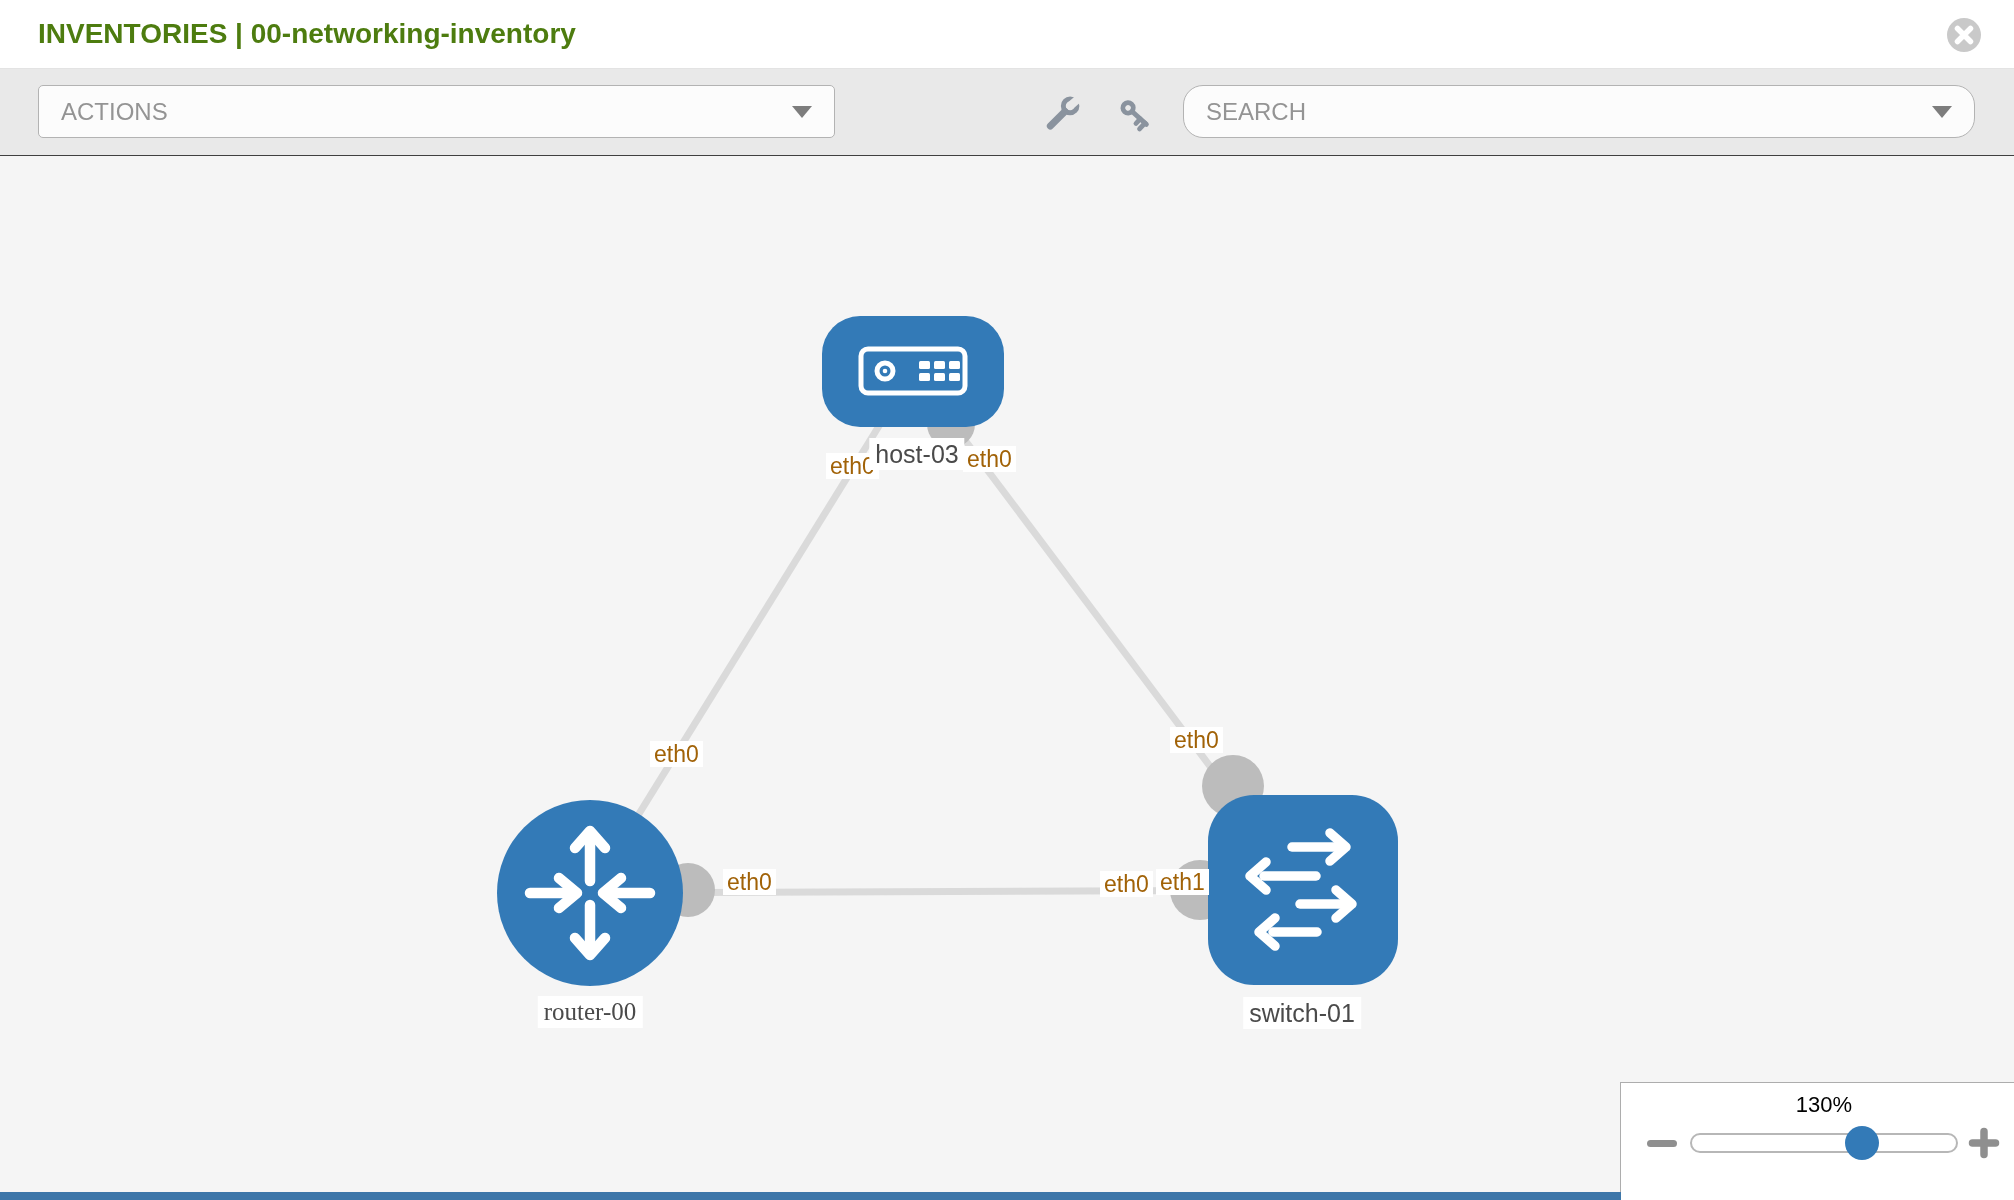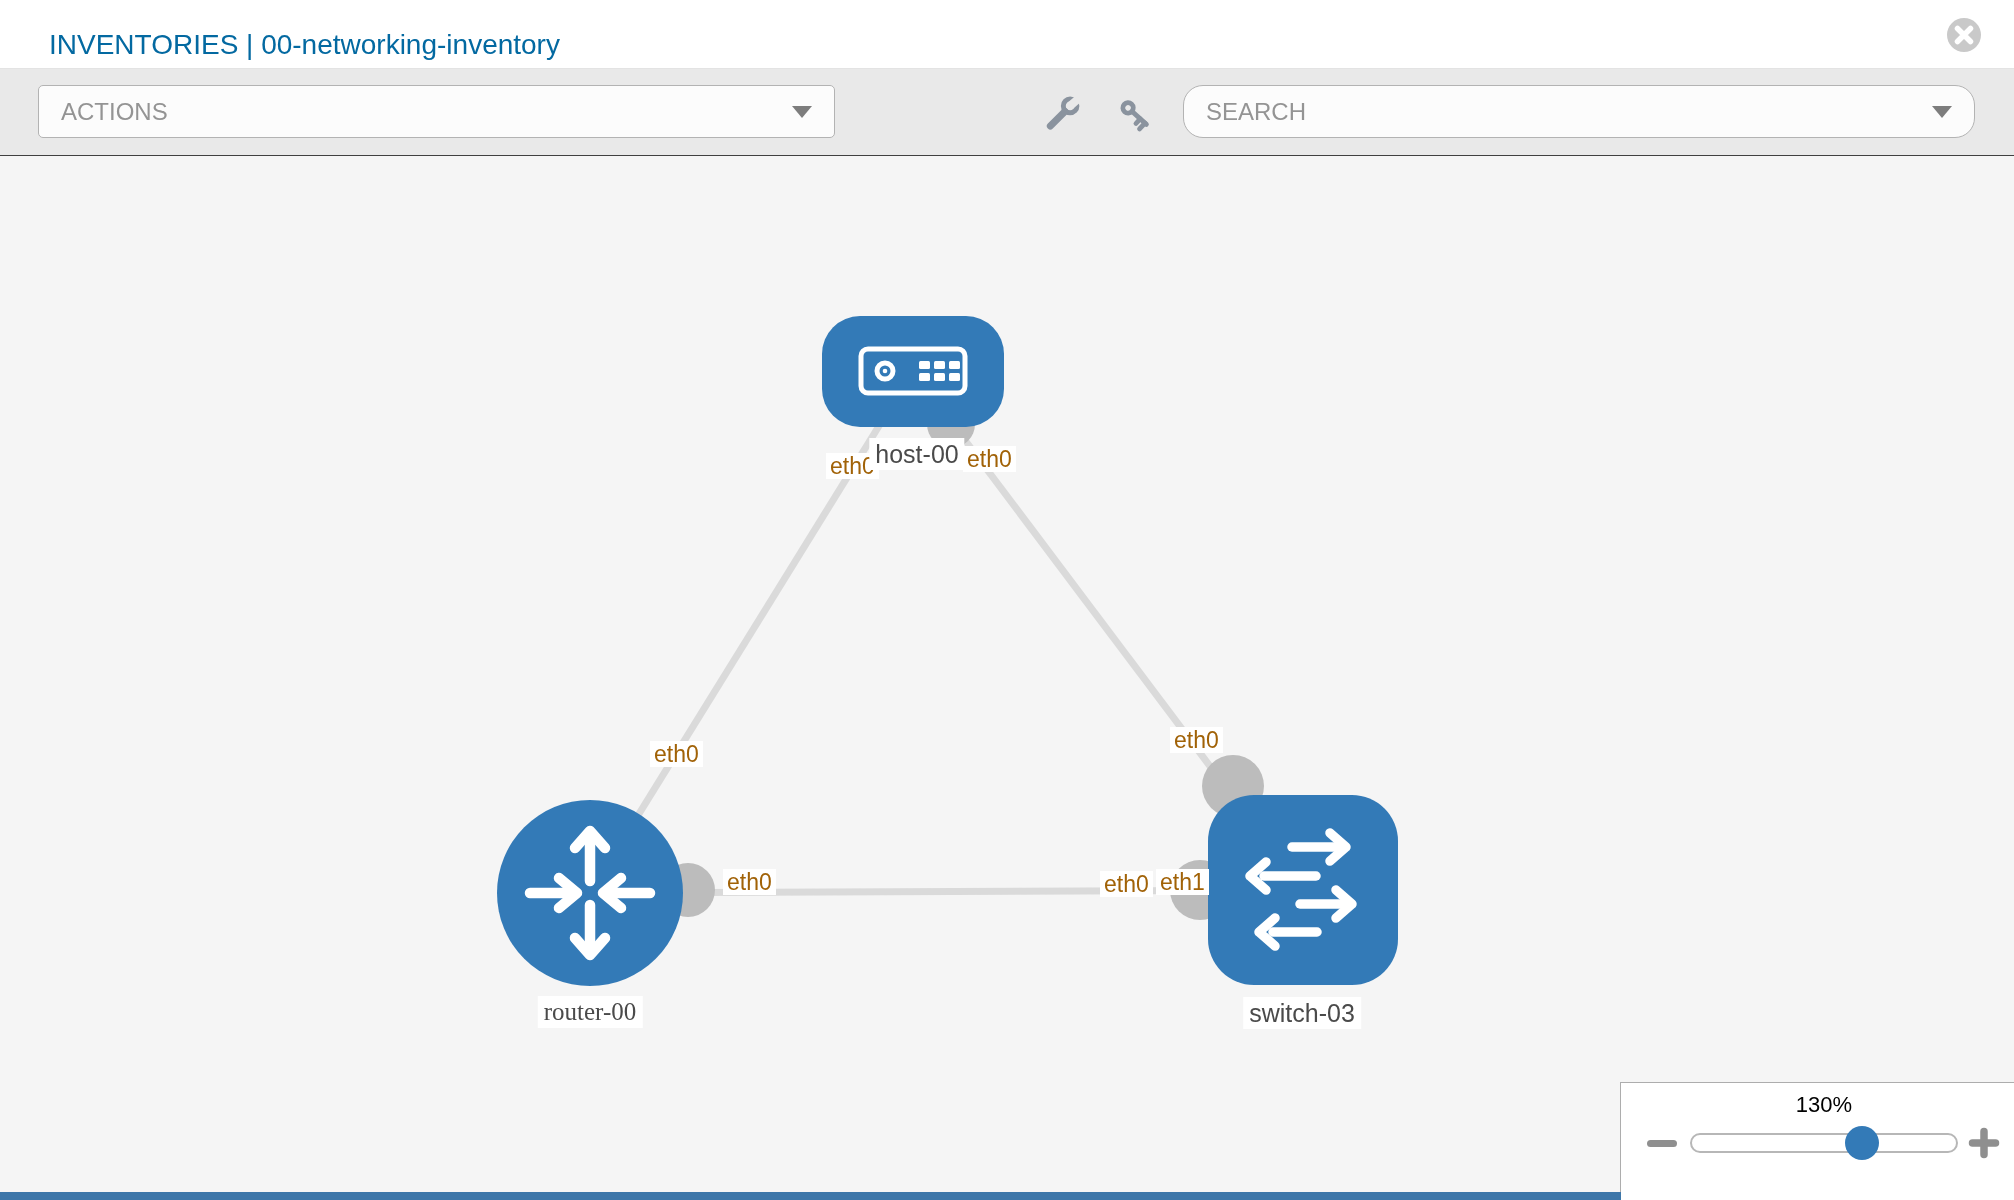--- a/index.html
+++ b/index.html
@@ -2,22 +2,22 @@
 <html><head>
 <meta charset="utf-8">
 <style>
   html,body{margin:0;padding:0;background:#fff;}
   .app{position:relative;width:2014px;height:1200px;overflow:hidden;
        font-family:"Liberation Sans",sans-serif;background:#fff;}
 
   
   .header{position:absolute;left:0;top:0;width:2014px;height:68px;background:#fff;
           border-bottom:1px solid #e3e3e3;}
-  .page-title{margin:11px;position:absolute;left:38px;top:0;line-height:68px;
-              font-size:28px;font-weight:400;color:#0369a1;}
+  .page-title{margin:0;position:absolute;left:38px;top:0;line-height:68px;
+              font-size:28px;font-weight:700;color:#4d7c0f;}
   .close-btn{position:absolute;right:32px;top:17px;width:36px;height:36px;cursor:pointer;}
 
   
   .toolbar{position:absolute;left:0;top:69px;width:2014px;height:86px;background:#e9e9e9;
            border-bottom:4px solid #404040;}
   .select{position:absolute;top:16px;height:53px;background:#fcfcfc;border:1px solid #b3b3b3;
           border-radius:5px;display:flex;align-items:center;justify-content:space-between;
           padding:0 22px;box-sizing:border-box;font-size:24px;color:#949494;cursor:pointer;}
   .select-actions{left:38px;width:797px;}
   .select-search{left:1183px;width:792px;border-radius:20px;}
@@ -161,23 +161,23 @@
   </svg>
 
   <div class="chip" style="left:826px;top:453px;">eth0</div>
   <div class="chip" style="left:963px;top:446px;">eth0</div>
   <div class="chip" style="left:650px;top:741px;">eth0</div>
   <div class="chip" style="left:1170px;top:727px;">eth0</div>
   <div class="chip" style="left:723px;top:869px;">eth0</div>
   <div class="chip" style="left:1100px;top:871px;">eth0</div>
   <div class="chip" style="left:1122px;top:869px;margin-left:34px;">eth1</div>
 
-  <div class="chip chip-name" style="left:917px;top:438px;">host-00</div>
+  <div class="chip chip-name" style="left:917px;top:438px;">host-03</div>
   <div class="chip chip-name" style="left:590px;top:996px;font-family:Liberation Serif, serif;">router-00</div>
-  <div class="chip chip-name" style="left:1302px;top:997px;">switch-03</div>
+  <div class="chip chip-name" style="left:1302px;top:997px;">switch-01</div>
 
   <div class="zoom-panel"></div>
   <div class="zoom-value">130%</div>
   <div class="zoom-minus"></div>
   <div class="zoom-plus">
     <svg width="34" height="34" viewBox="0 0 34 34">
       <path d="M17 5.5 V28.5 M5.5 17 H28.5" stroke="#8f8f8f" stroke-width="7.5" stroke-linecap="round"></path>
     </svg>
   </div>
   <div class="slider-track"></div>

